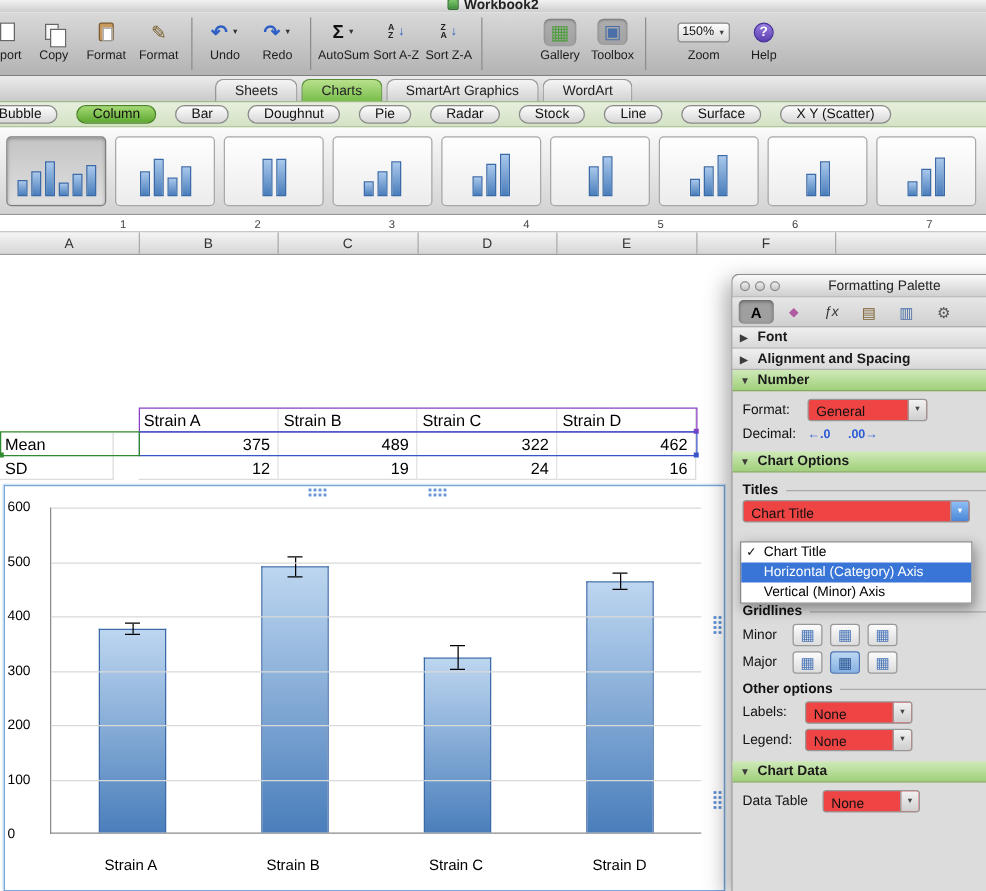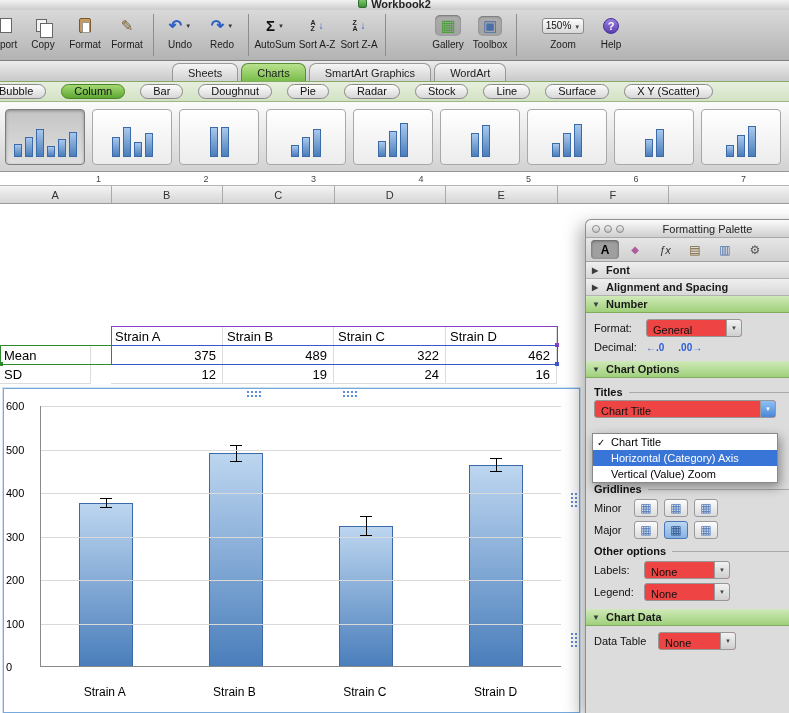--- a/index.html
+++ b/index.html
@@ -507,18 +507,18 @@
 
     <div class="menu">
       <div class="mi">
         <span class="chk">✓</span>
         <span>Chart Title</span>
       </div>
       <div class="mi hl">
         <span>Horizontal (Category) Axis</span>
       </div>
       <div class="mi">
-        <span>Vertical (Value) Zoom</span>
+        <span>Vertical (Minor) Axis</span>
       </div>
     </div>
   </div>
 
 </div>
 
 </body></html>

